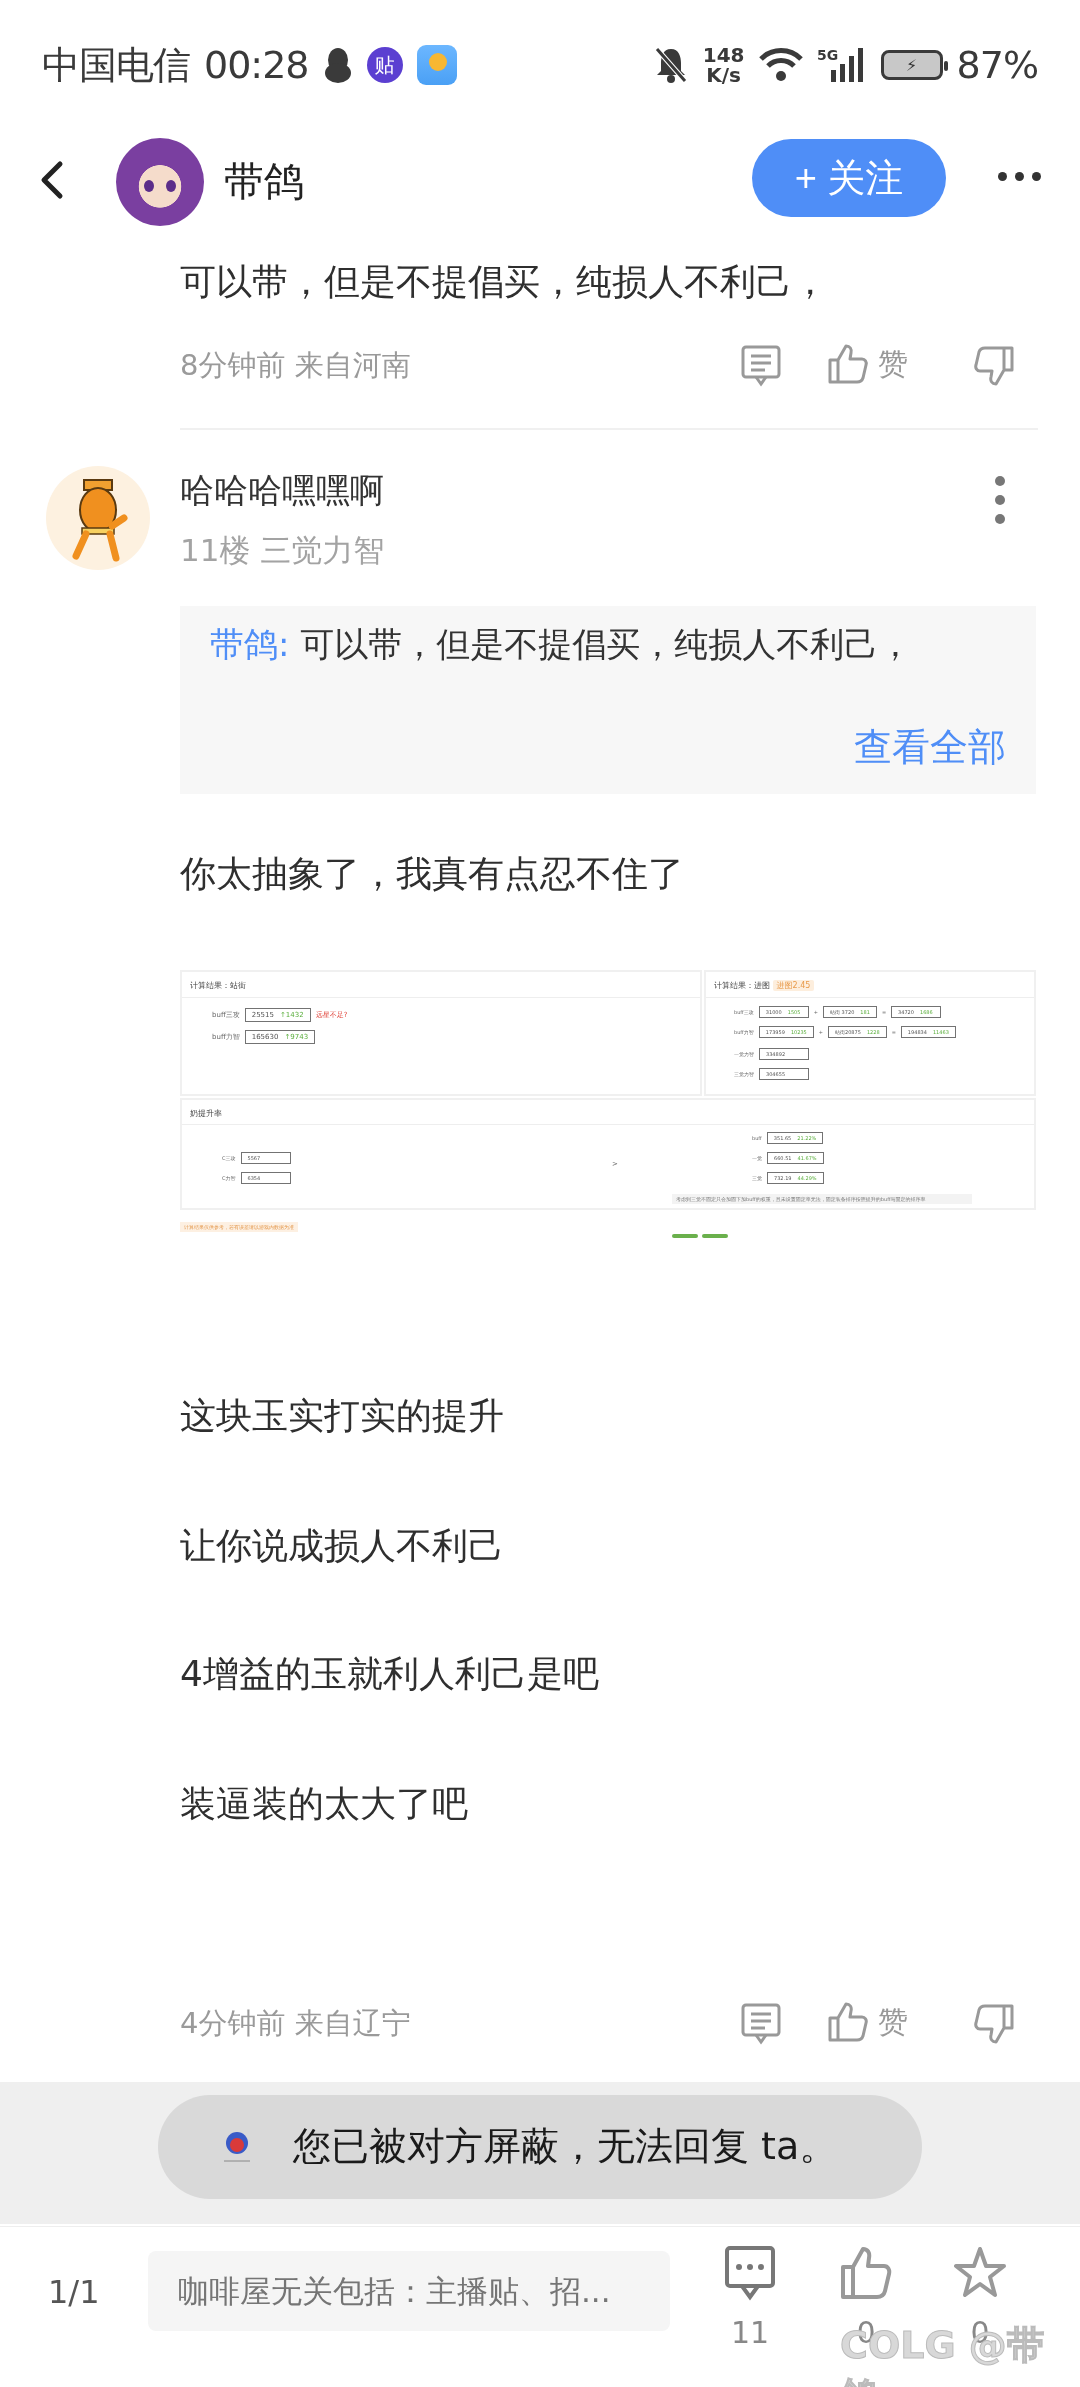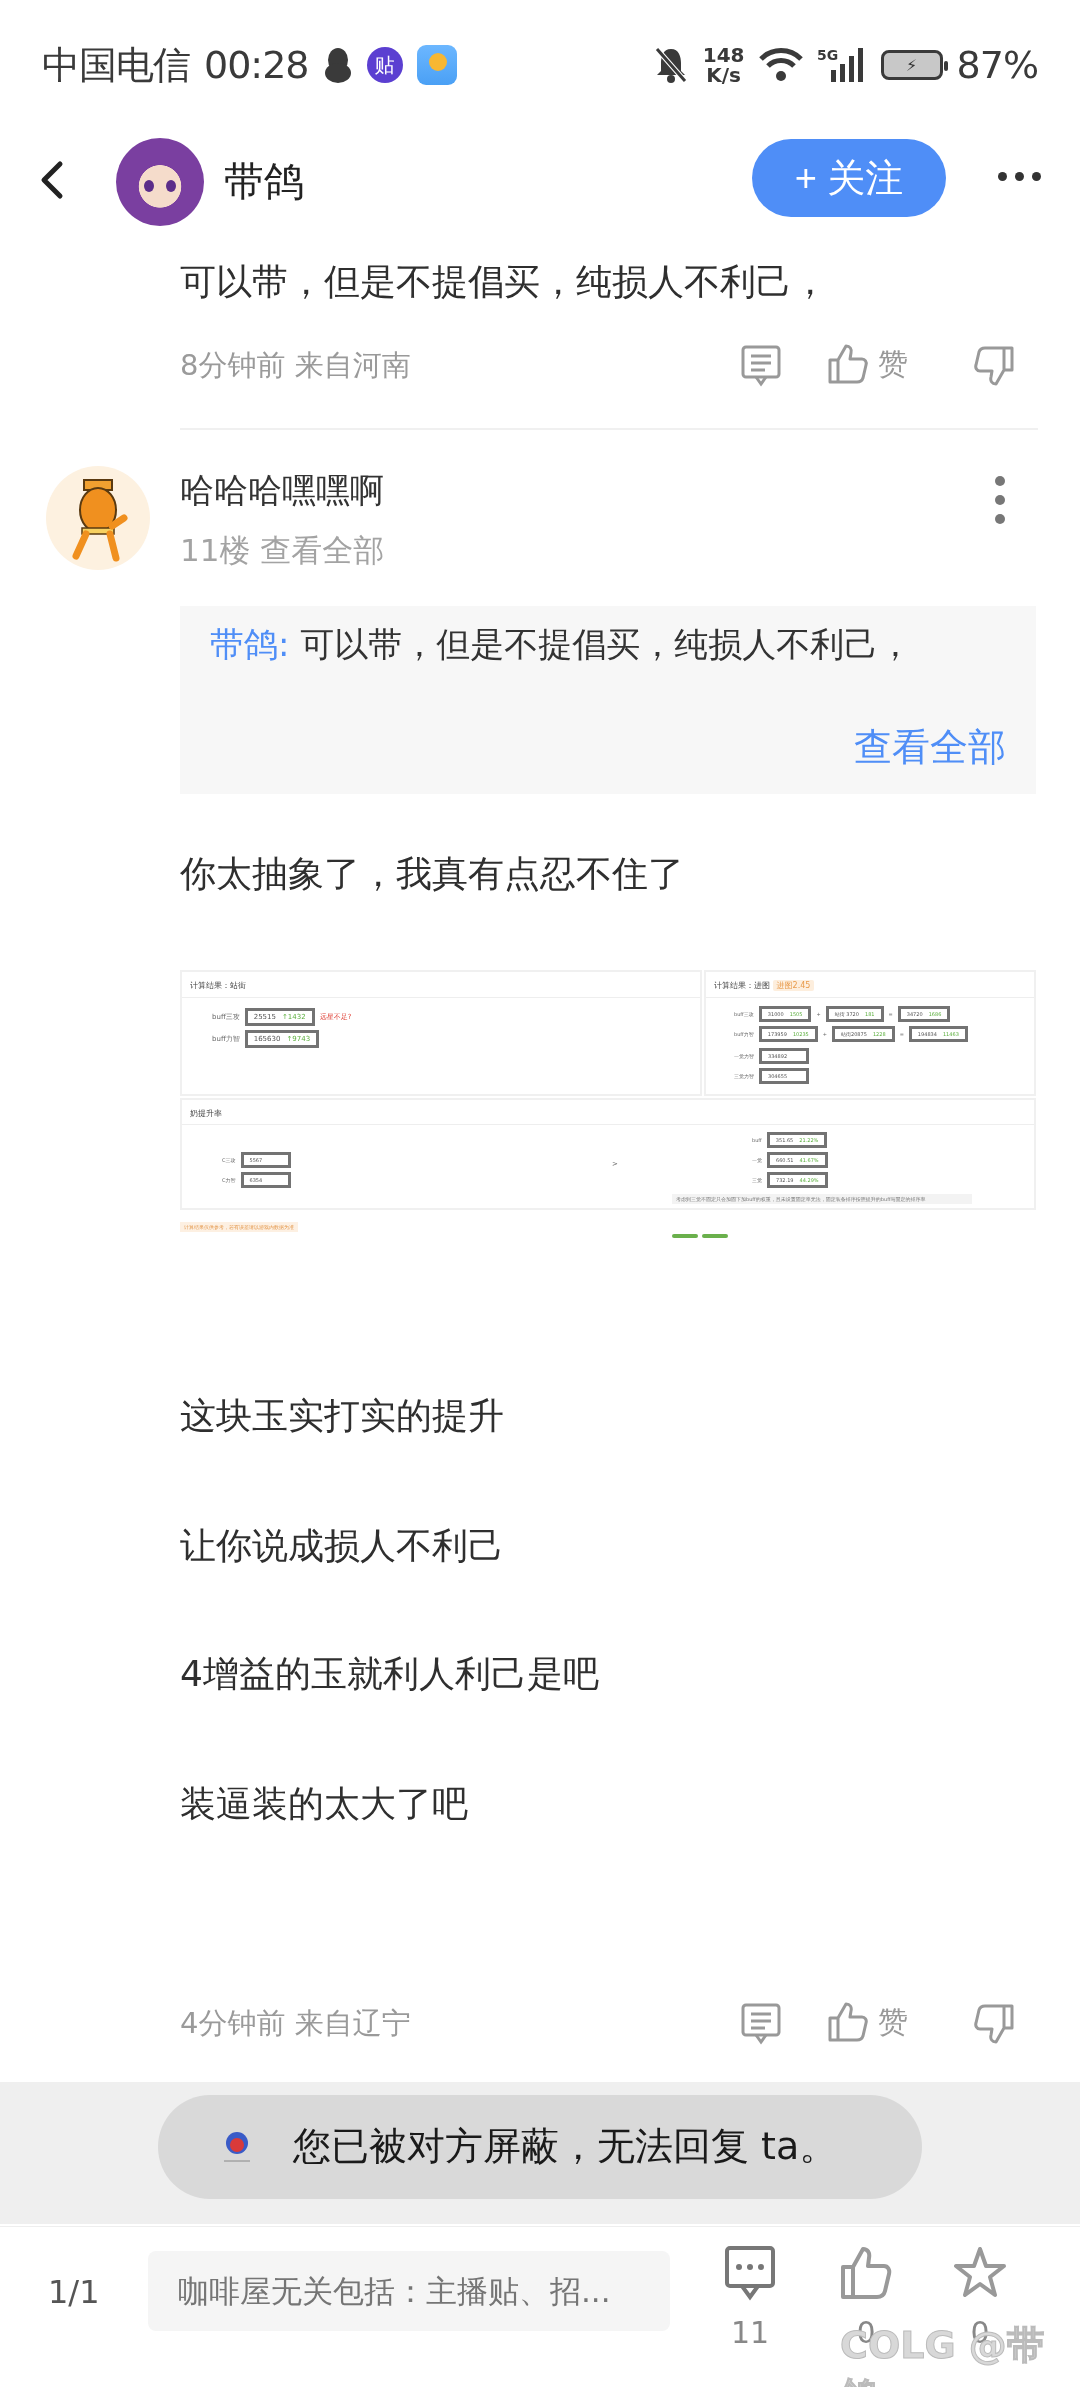--- a/index.html
+++ b/index.html
@@ -44,21 +44,21 @@
   .quote-line { position: absolute; left: 30px; top: 16px; font-size: 34px; color: #333; }
   .quote-author { color: #4f8ef7; }
   .quote-more { position: absolute; right: 30px; top: 116px; font-size: 38px; color: #4f8ef7; }
 
   
   .embed { position: absolute; left: 180px; top: 970px; width: 856px; height: 270px; background: #fff; font-size: 7px; color: #666; }
   .e-panel { position: absolute; background: #fff; border: 2px solid #f0f0f0; }
   .e-title { position: absolute; left: 8px; top: 8px; font-size: 8px; color: #444; }
   .e-hr { position: absolute; left: 0; right: 0; height: 1px; background: #eee; }
   .e-row { position: absolute; display: flex; align-items: center; gap: 5px; font-size: 7px; }
-  .e-box { border: 3px solid #737373; padding: 2px 6px; background: #fff; color: #555; display: inline-flex; gap: 6px; min-width: 50px; }
+  .e-box { border: 1px solid #737373; padding: 2px 6px; background: #fff; color: #555; display: inline-flex; gap: 6px; min-width: 50px; }
   .e-up { color: #5aae3c; }
   .e-warn { color: #e0443a; }
   .e-tag { background: #fdeedd; color: #e89a4a; padding: 1px 4px; border-radius: 2px; }
   .e-note { position: absolute; background: #f3f3f3; color: #777; font-size: 5px; padding: 2px 4px; }
   .e-orange { position: absolute; background: #fdf0e2; color: #e49a50; font-size: 5px; padding: 2px 4px; }
   .e-dot { position: absolute; height: 4px; width: 26px; background: #6ab04c; border-radius: 2px; }
 
   
   .block-bg { position: absolute; left: 0; top: 2082px; width: 1080px; height: 142px; background: #efefef; }
   .toast { position: absolute; left: 158px; top: 2095px; width: 764px; height: 104px; border-radius: 52px; background: #d9d9d9; display: flex; align-items: center; }
@@ -165,21 +165,21 @@
 
 <div class="avatar-user">
   <svg width="104" height="104" viewBox="0 0 104 104">
       <rect x="38" y="14" width="28" height="10" fill="#f0a030" stroke="#5a3a10" stroke-width="2"></rect>
       <ellipse cx="52" cy="44" rx="18" ry="22" fill="#f0901f" stroke="#5a3a10" stroke-width="2"></ellipse>
       <rect x="36" y="62" width="32" height="6" fill="#f7d060" stroke="#5a3a10" stroke-width="1.5"></rect>
       <path d="M40 68 L30 90 M64 68 L70 92 M66 60 L78 52" stroke="#f0901f" stroke-width="7" stroke-linecap="round"></path>
     </svg>
 </div>
 <div class="user-name">哈哈哈嘿嘿啊</div>
-<div class="user-sub">11楼 查看全部</div>
+<div class="user-sub">11楼 三觉力智</div>
 <div class="kebab">
     <span></span>
     <span></span>
     <span></span>
   </div>
 
 <div class="quote">
   <div class="quote-line">
     <span class="quote-author">带鸽:</span><span> 可以带，但是不提倡买，纯损人不利己，</span>
   </div>

